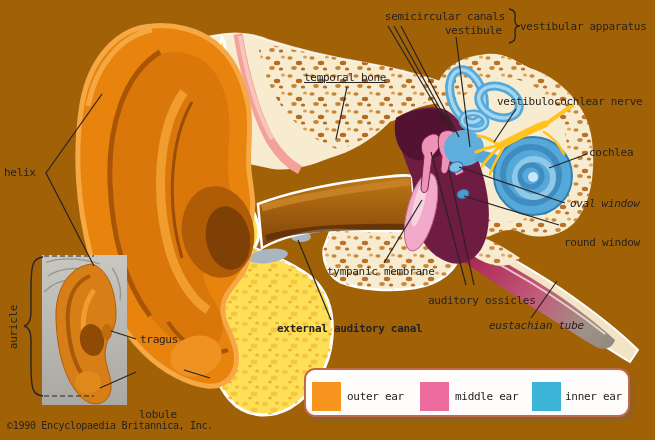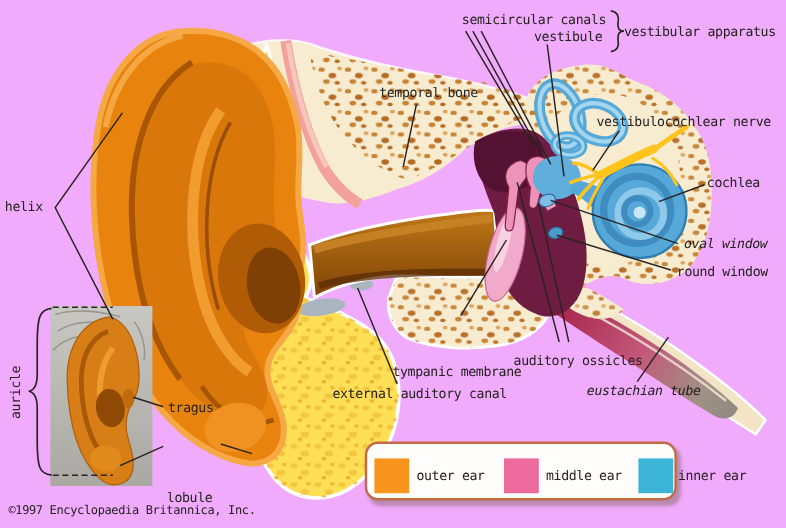--- a/index.html
+++ b/index.html
@@ -1,39 +1,39 @@
 <!DOCTYPE html>
 <html><head>
 <meta charset="utf-8">
 <style>
   html,body{margin:0;padding:0;}
   body{width:655px;height:440px;font-family:"DejaVu Sans Mono",monospace;}
-  .stage{position:relative;width:655px;height:440px;background:#f0abfc;overflow:hidden;}
+  .stage{position:relative;width:655px;height:440px;background:#a16207;overflow:hidden;}
   .stage svg{position:absolute;left:0;top:0;}
   .lbl{position:absolute;font-size:11px;line-height:12px;color:#262220;white-space:nowrap;letter-spacing:-0.3px;}
   
   #l-semicircular{left:379px;top:11px;width:126px;text-align:right;}
   #l-vestibule{left:445px;top:25px;width:60px;}
   #l-vestapp{left:520px;top:21px;}
-  #l-temporal{left:316px;top:72px;}
+  #l-temporal{left:304px;top:72px;text-decoration:underline;}
   #l-nerve{left:497px;top:96px;}
   #l-cochlea{left:589px;top:147px;}
   #l-oval{left:570px;top:198px;font-style:italic;}
-  #l-round{left:564px;top:221px;}
+  #l-round{left:564px;top:237px;}
   #l-helix{left:4px;top:167px;}
-  #l-tympanic{left:327px;top:266px;margin-top:38px;}
+  #l-tympanic{left:327px;top:266px;}
   #l-ossicles{left:428px;top:295px;}
-  #l-eac{left:277px;top:323px;}
+  #l-eac{left:277px;top:323px;font-weight:bold;}
   #l-eust{left:489px;top:320px;font-style:italic;}
   #l-tragus{left:140px;top:334px;}
   #l-lobule{left:139px;top:369px;margin-top:40px;}
   #l-auricle{left:-12px;top:321px;width:52px;text-align:center;transform:rotate(-90deg);}
   #copyright{position:absolute;left:7px;top:420px;font-size:10px;color:#262220;letter-spacing:-0.3px;}
   
-  .legend{position:absolute;left:304px;top:368px;width:260px;height:49px;background:#FFFDFB;
+  .legend{position:absolute;left:304px;top:368px;width:326px;height:49px;background:#FFFDFB;
           border:2.5px solid #C06A48;border-radius:11px;box-sizing:border-box;
           box-shadow:3px 4px 3px rgba(120,95,85,0.45);}
   .legend-item{position:absolute;top:0;height:49px;}
   .swatch{position:absolute;width:29px;height:29px;top:12px;}
   .legend-label{position:absolute;top:20px;font-size:11px;color:#262220;white-space:nowrap;letter-spacing:-0.3px;}
   #li-outer .swatch{left:6px;} #li-outer{left:0;}   #li-outer .legend-label{left:41px;}
   #li-middle .swatch{left:114px;} #li-middle .legend-label{left:149px;}
   #li-inner .swatch{left:226px;} #li-inner .legend-label{left:259px;}
 </style>
 </head>
@@ -265,14 +265,14 @@
     <div class="legend-item" id="li-middle">
       <div class="swatch" style="background: rgb(238, 107, 158);"></div>
       <span class="legend-label">middle ear</span>
     </div>
     <div class="legend-item" id="li-inner">
       <div class="swatch" style="background: rgb(59, 180, 216);"></div>
       <span class="legend-label">inner ear</span>
     </div>
   </div>
 
-  <span id="copyright">©1997 Encyclopaedia Britannica, Inc.</span>
+  <span id="copyright">©1990 Encyclopaedia Britannica, Inc.</span>
 </div>
 
 </body></html>

